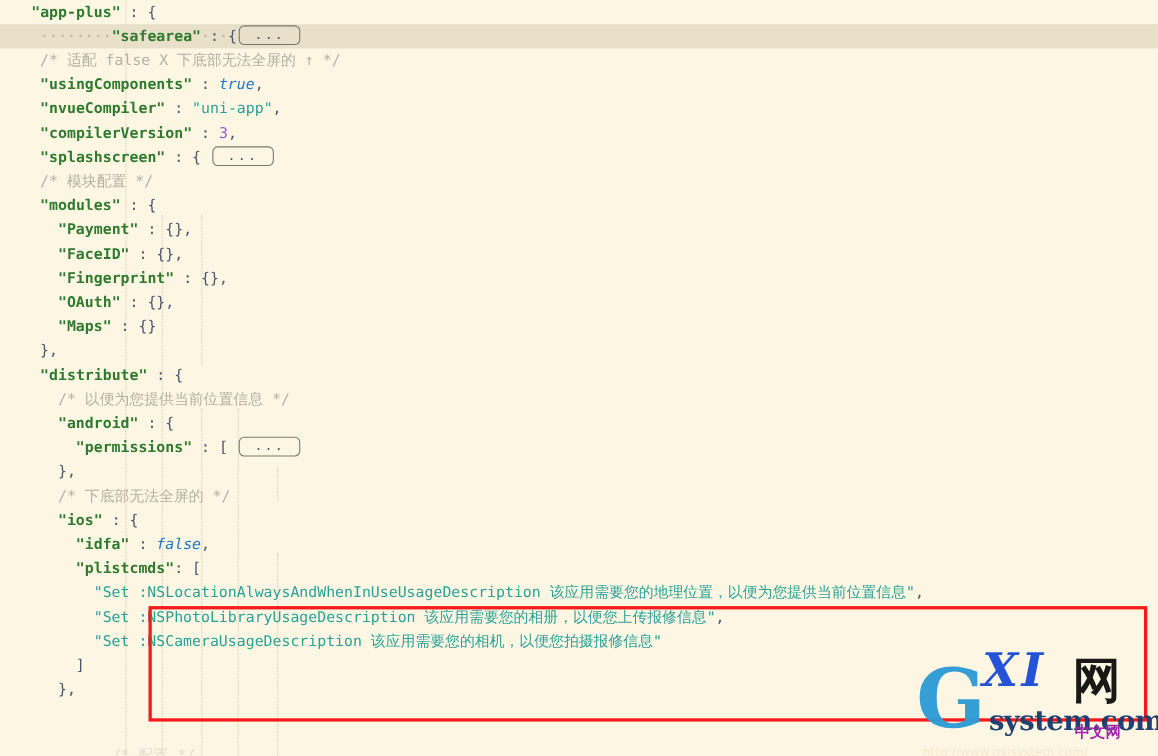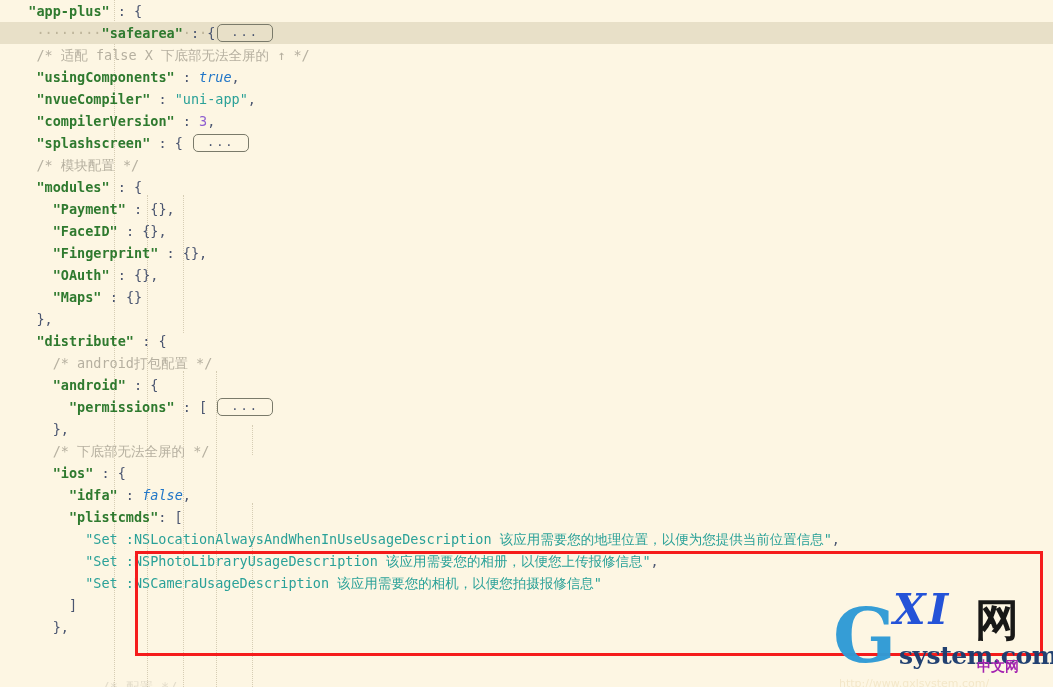--- a/index.html
+++ b/index.html
@@ -191,21 +191,21 @@
       <div class="line"><span style="display: inline-block; width: 32.48px;"></span><span class="key">"splashscreen"</span><span class="punct"> : { </span><span class="fold">...</span></div>
       <div class="line"><span style="display: inline-block; width: 32.48px;"></span><span class="cmt">/* 模块配置 */</span></div>
       <div class="line"><span style="display: inline-block; width: 32.48px;"></span><span class="key">"modules"</span><span class="punct"> : {</span></div>
       <div class="line"><span style="display: inline-block; width: 48.72px;"></span><span class="key">"Payment"</span><span class="punct"> : {},</span></div>
       <div class="line"><span style="display: inline-block; width: 48.72px;"></span><span class="key">"FaceID"</span><span class="punct"> : {},</span></div>
       <div class="line"><span style="display: inline-block; width: 48.72px;"></span><span class="key">"Fingerprint"</span><span class="punct"> : {},</span></div>
       <div class="line"><span style="display: inline-block; width: 48.72px;"></span><span class="key">"OAuth"</span><span class="punct"> : {},</span></div>
       <div class="line"><span style="display: inline-block; width: 48.72px;"></span><span class="key">"Maps"</span><span class="punct"> : {}</span></div>
       <div class="line"><span style="display: inline-block; width: 32.48px;"></span><span class="punct">},</span></div>
       <div class="line"><span style="display: inline-block; width: 32.48px;"></span><span class="key">"distribute"</span><span class="punct"> : {</span></div>
-      <div class="line"><span style="display: inline-block; width: 48.72px;"></span><span class="cmt">/* android打包配置 */</span></div>
+      <div class="line"><span style="display: inline-block; width: 48.72px;"></span><span class="cmt">/* 以便为您提供当前位置信息 */</span></div>
       <div class="line"><span style="display: inline-block; width: 48.72px;"></span><span class="key">"android"</span><span class="punct"> : {</span></div>
       <div class="line"><span style="display: inline-block; width: 64.96px;"></span><span class="key">"permissions"</span><span class="punct"> : [ </span><span class="fold">...</span></div>
       <div class="line"><span style="display: inline-block; width: 48.72px;"></span><span class="punct">},</span></div>
       <div class="line"><span style="display: inline-block; width: 48.72px;"></span><span class="cmt">/* 下底部无法全屏的 */</span></div>
       <div class="line"><span style="display: inline-block; width: 48.72px;"></span><span class="key">"ios"</span><span class="punct"> : {</span></div>
       <div class="line"><span style="display: inline-block; width: 64.96px;"></span><span class="key">"idfa"</span><span class="punct"> : </span><span class="bool">false</span><span class="punct">,</span></div>
       <div class="line"><span style="display: inline-block; width: 64.96px;"></span><span class="key">"plistcmds"</span><span class="punct">: [</span></div>
       <div class="line"><span style="display: inline-block; width: 81.2px;"></span><span class="str">"Set :NSLocationAlwaysAndWhenInUseUsageDescription 该应用需要您的地理位置，以便为您提供当前位置信息"</span><span class="punct">,</span></div>
       <div class="line"><span style="display: inline-block; width: 81.2px;"></span><span class="str">"Set :NSPhotoLibraryUsageDescription 该应用需要您的相册，以便您上传报修信息"</span><span class="punct">,</span></div>
       <div class="line"><span style="display: inline-block; width: 81.2px;"></span><span class="str">"Set :NSCameraUsageDescription 该应用需要您的相机，以便您拍摄报修信息"</span></div>

